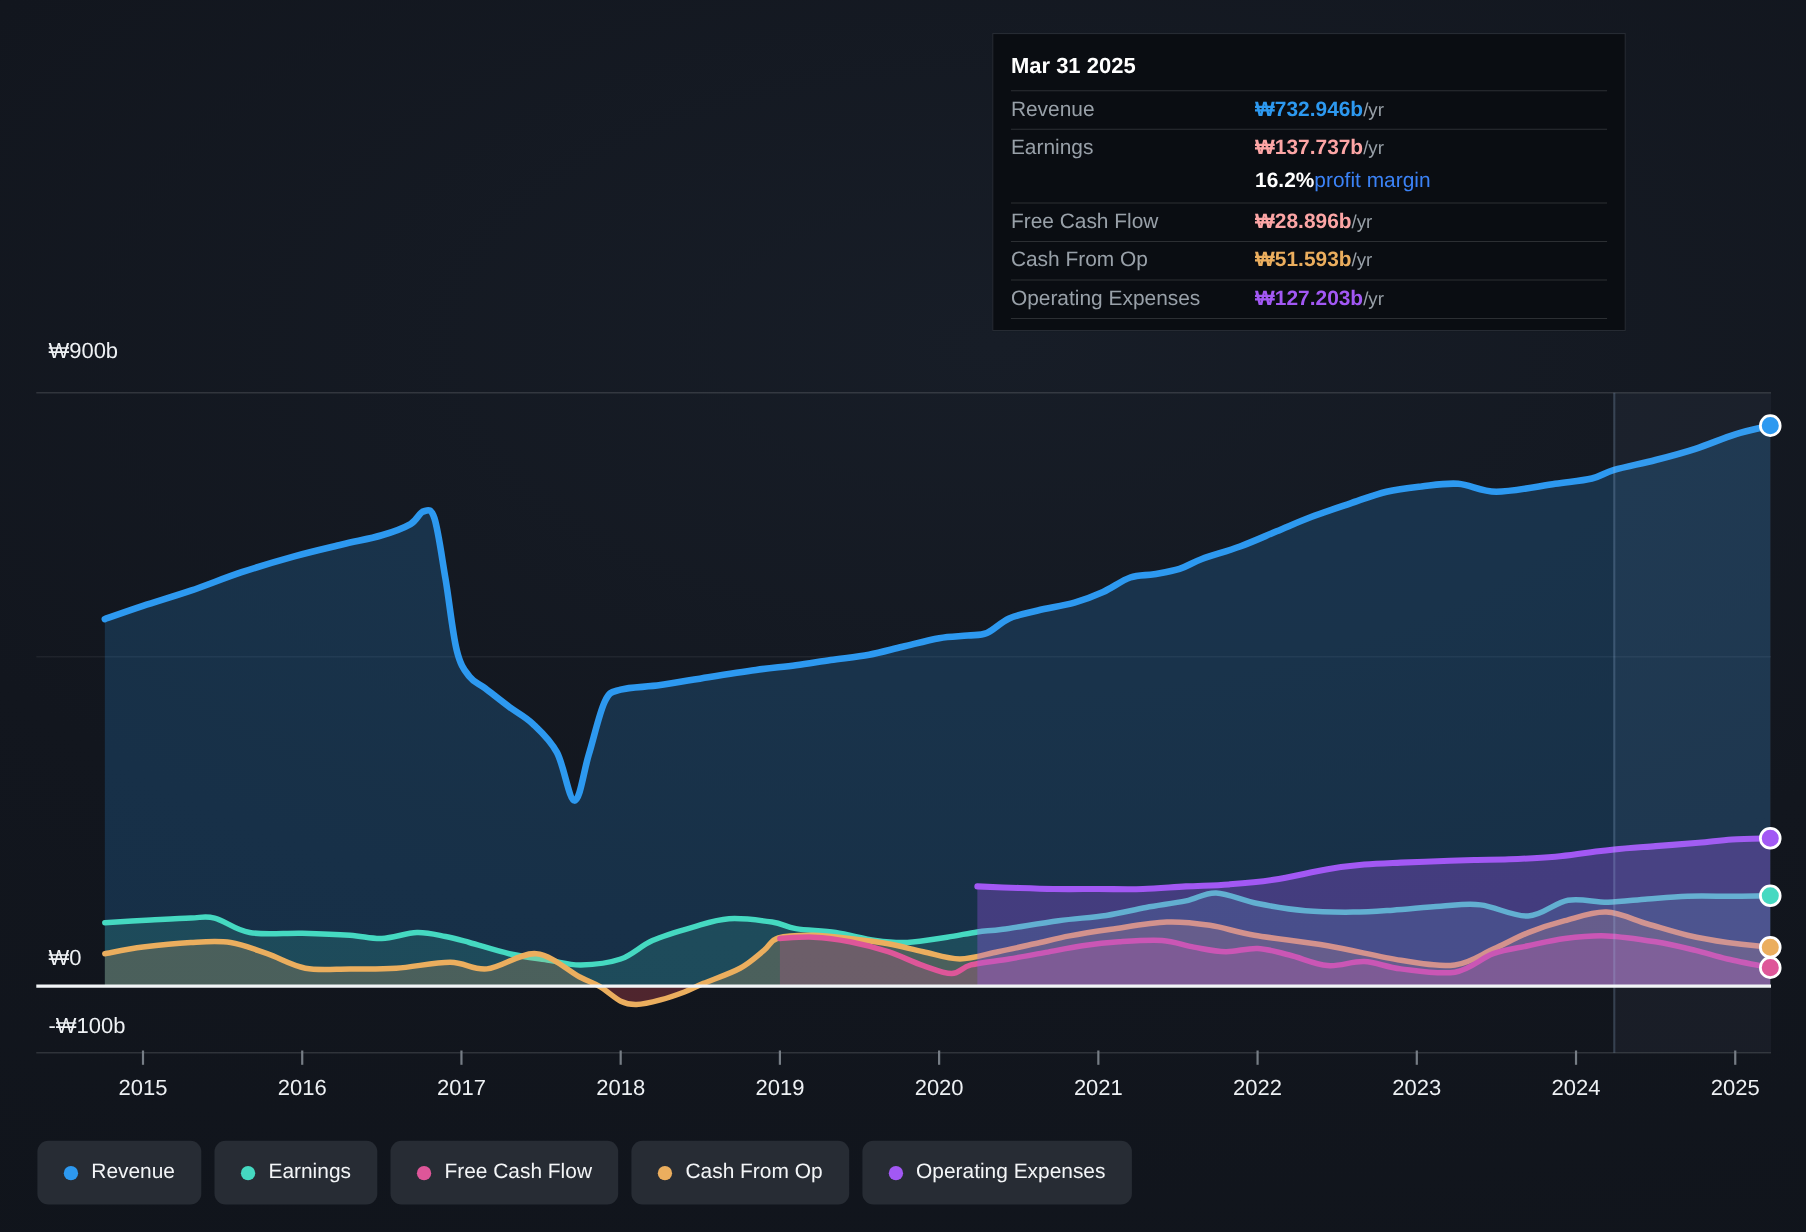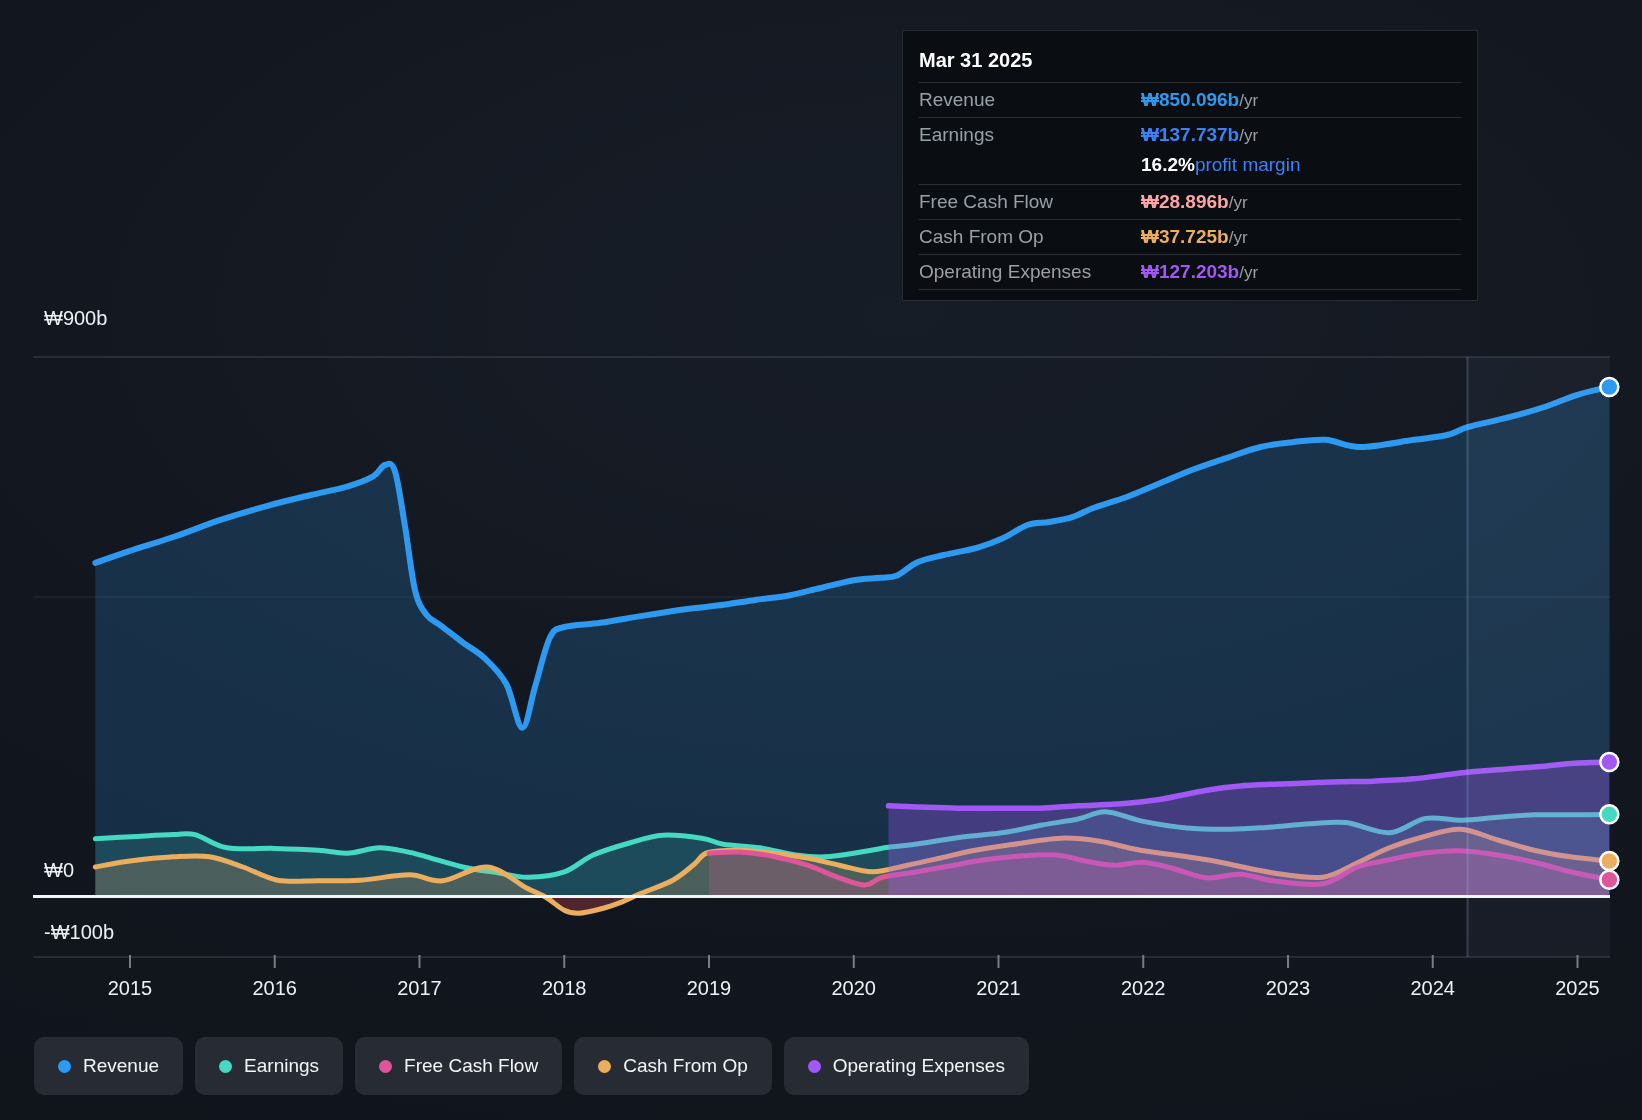--- a/index.html
+++ b/index.html
@@ -95,40 +95,40 @@
       <text x="44" y="877" fill="#eef1f4" font-size="20" font-weight="500" text-anchor="start">₩0</text>
       <text x="44" y="939" fill="#eef1f4" font-size="20" font-weight="500" text-anchor="start">-₩100b</text>
       <rect x="33" y="340" width="1577" height="617" fill="transparent"></rect>
     </svg>
 
   <div class="tooltip-card">
     <div class="tt-title">Mar 31 2025</div>
     <div class="tt-rows" id="tt-rows">
         <div class="tt-row">
           <span class="tt-label">Revenue</span>
-          <span class="tt-value" style="color: rgb(45, 153, 240);">₩850.096b</span>
+          <span class="tt-value" style="color: rgb(45, 153, 240);">₩732.946b</span>
           <span class="tt-suffix"> /yr</span>
         </div>
         <div class="tt-row">
           <span class="tt-label">Earnings</span>
-          <span class="tt-value" style="color: #3b82f6; text-align: right;">₩137.737b</span>
+          <span class="tt-value" style="color: #fca5a5; text-align: right;">₩137.737b</span>
           <span class="tt-suffix"> /yr</span>
         </div>
         <div class="tt-sub">
           <b>16.2%</b>
           <span> profit margin</span>
         </div>
         <div class="tt-row">
           <span class="tt-label">Free Cash Flow</span>
           <span class="tt-value" style="color: #fca5a5;">₩28.896b</span>
           <span class="tt-suffix"> /yr</span>
         </div>
         <div class="tt-row">
           <span class="tt-label">Cash From Op</span>
-          <span class="tt-value" style="color: rgb(235, 174, 94);">₩37.725b</span>
+          <span class="tt-value" style="color: rgb(235, 174, 94);">₩51.593b</span>
           <span class="tt-suffix"> /yr</span>
         </div>
         <div class="tt-row">
           <span class="tt-label">Operating Expenses</span>
           <span class="tt-value" style="color: rgb(162, 88, 244);">₩127.203b</span>
           <span class="tt-suffix"> /yr</span>
         </div>
       </div>
   </div>
 

